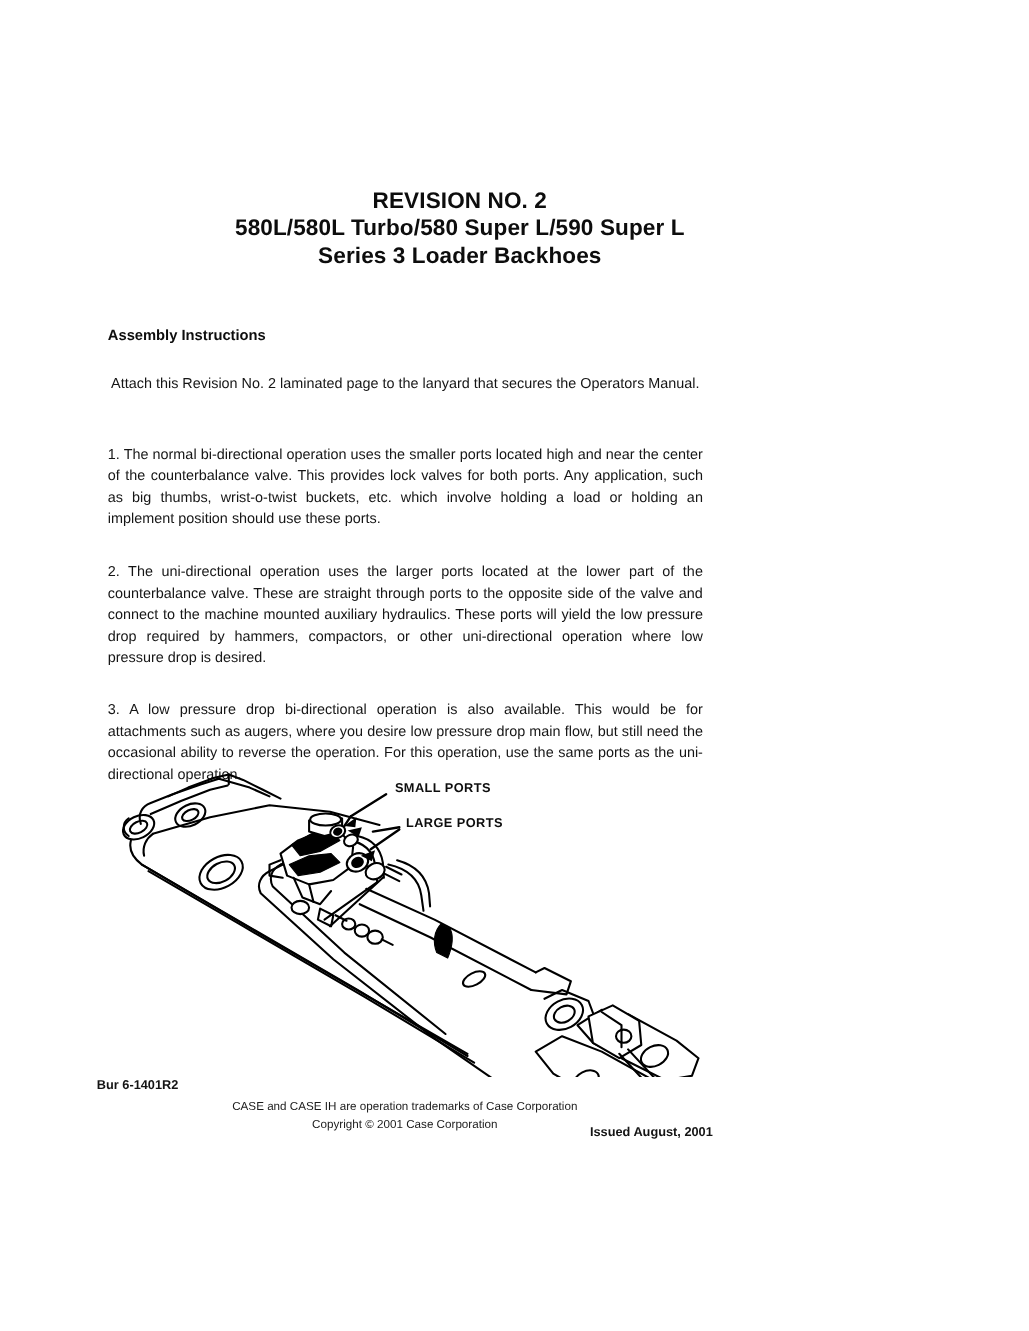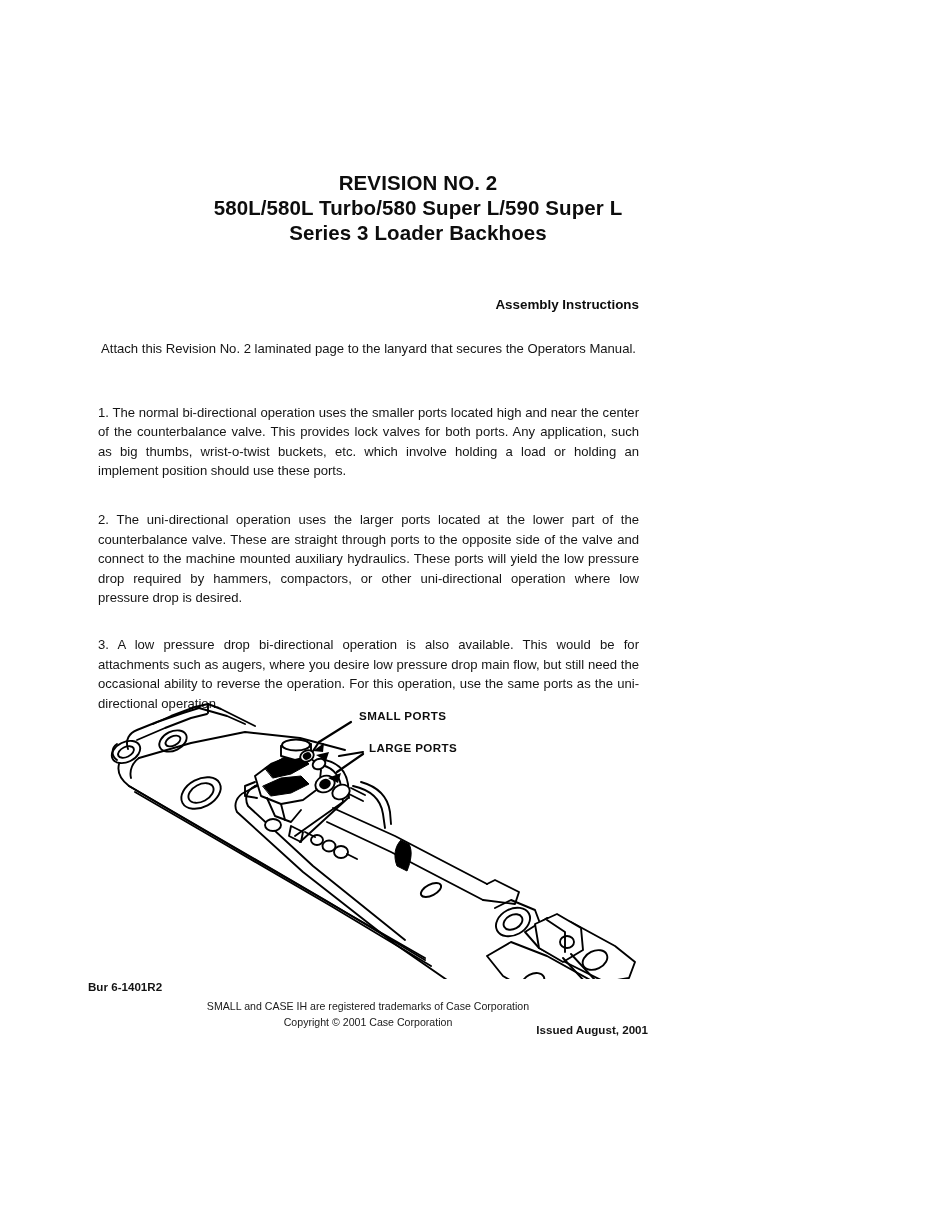--- a/index.html
+++ b/index.html
@@ -42,21 +42,20 @@
     left: 98px;
     top: 296px;
     width: 541px;
   }
   .heading {
     font-weight: bold;
     font-size: 13.4px;
     line-height: 17px;
     color: #0d0d0d;
     margin: 0;
-    text-align: right;
   }
   .body-para {
     font-size: 13.1px;
     line-height: 19.6px;
     color: #151515;
     margin: 0;
     text-align: justify;
   }
   .body-para.nojust { text-align: center; }
 
@@ -278,17 +277,17 @@
       <text class="callout-text" x="264" y="26">SMALL PORTS</text>
       <text class="callout-text" x="274" y="58">LARGE PORTS</text>
     </svg>
   </div>
 
   <div class="footer">
     <div class="footer-row">
       <span class="footer-left">Bur 6-1401R2</span>
       <span class="footer-right">Issued August, 2001</span>
     </div>
-    <div class="footer-center footer-center-1">SMALL and CASE IH are registered trademarks of Case Corporation</div>
+    <div class="footer-center footer-center-1">CASE and CASE IH are operation trademarks of Case Corporation</div>
     <div class="footer-center">Copyright © 2001 Case Corporation</div>
   </div>
 
 </div>
 
 </body></html>

